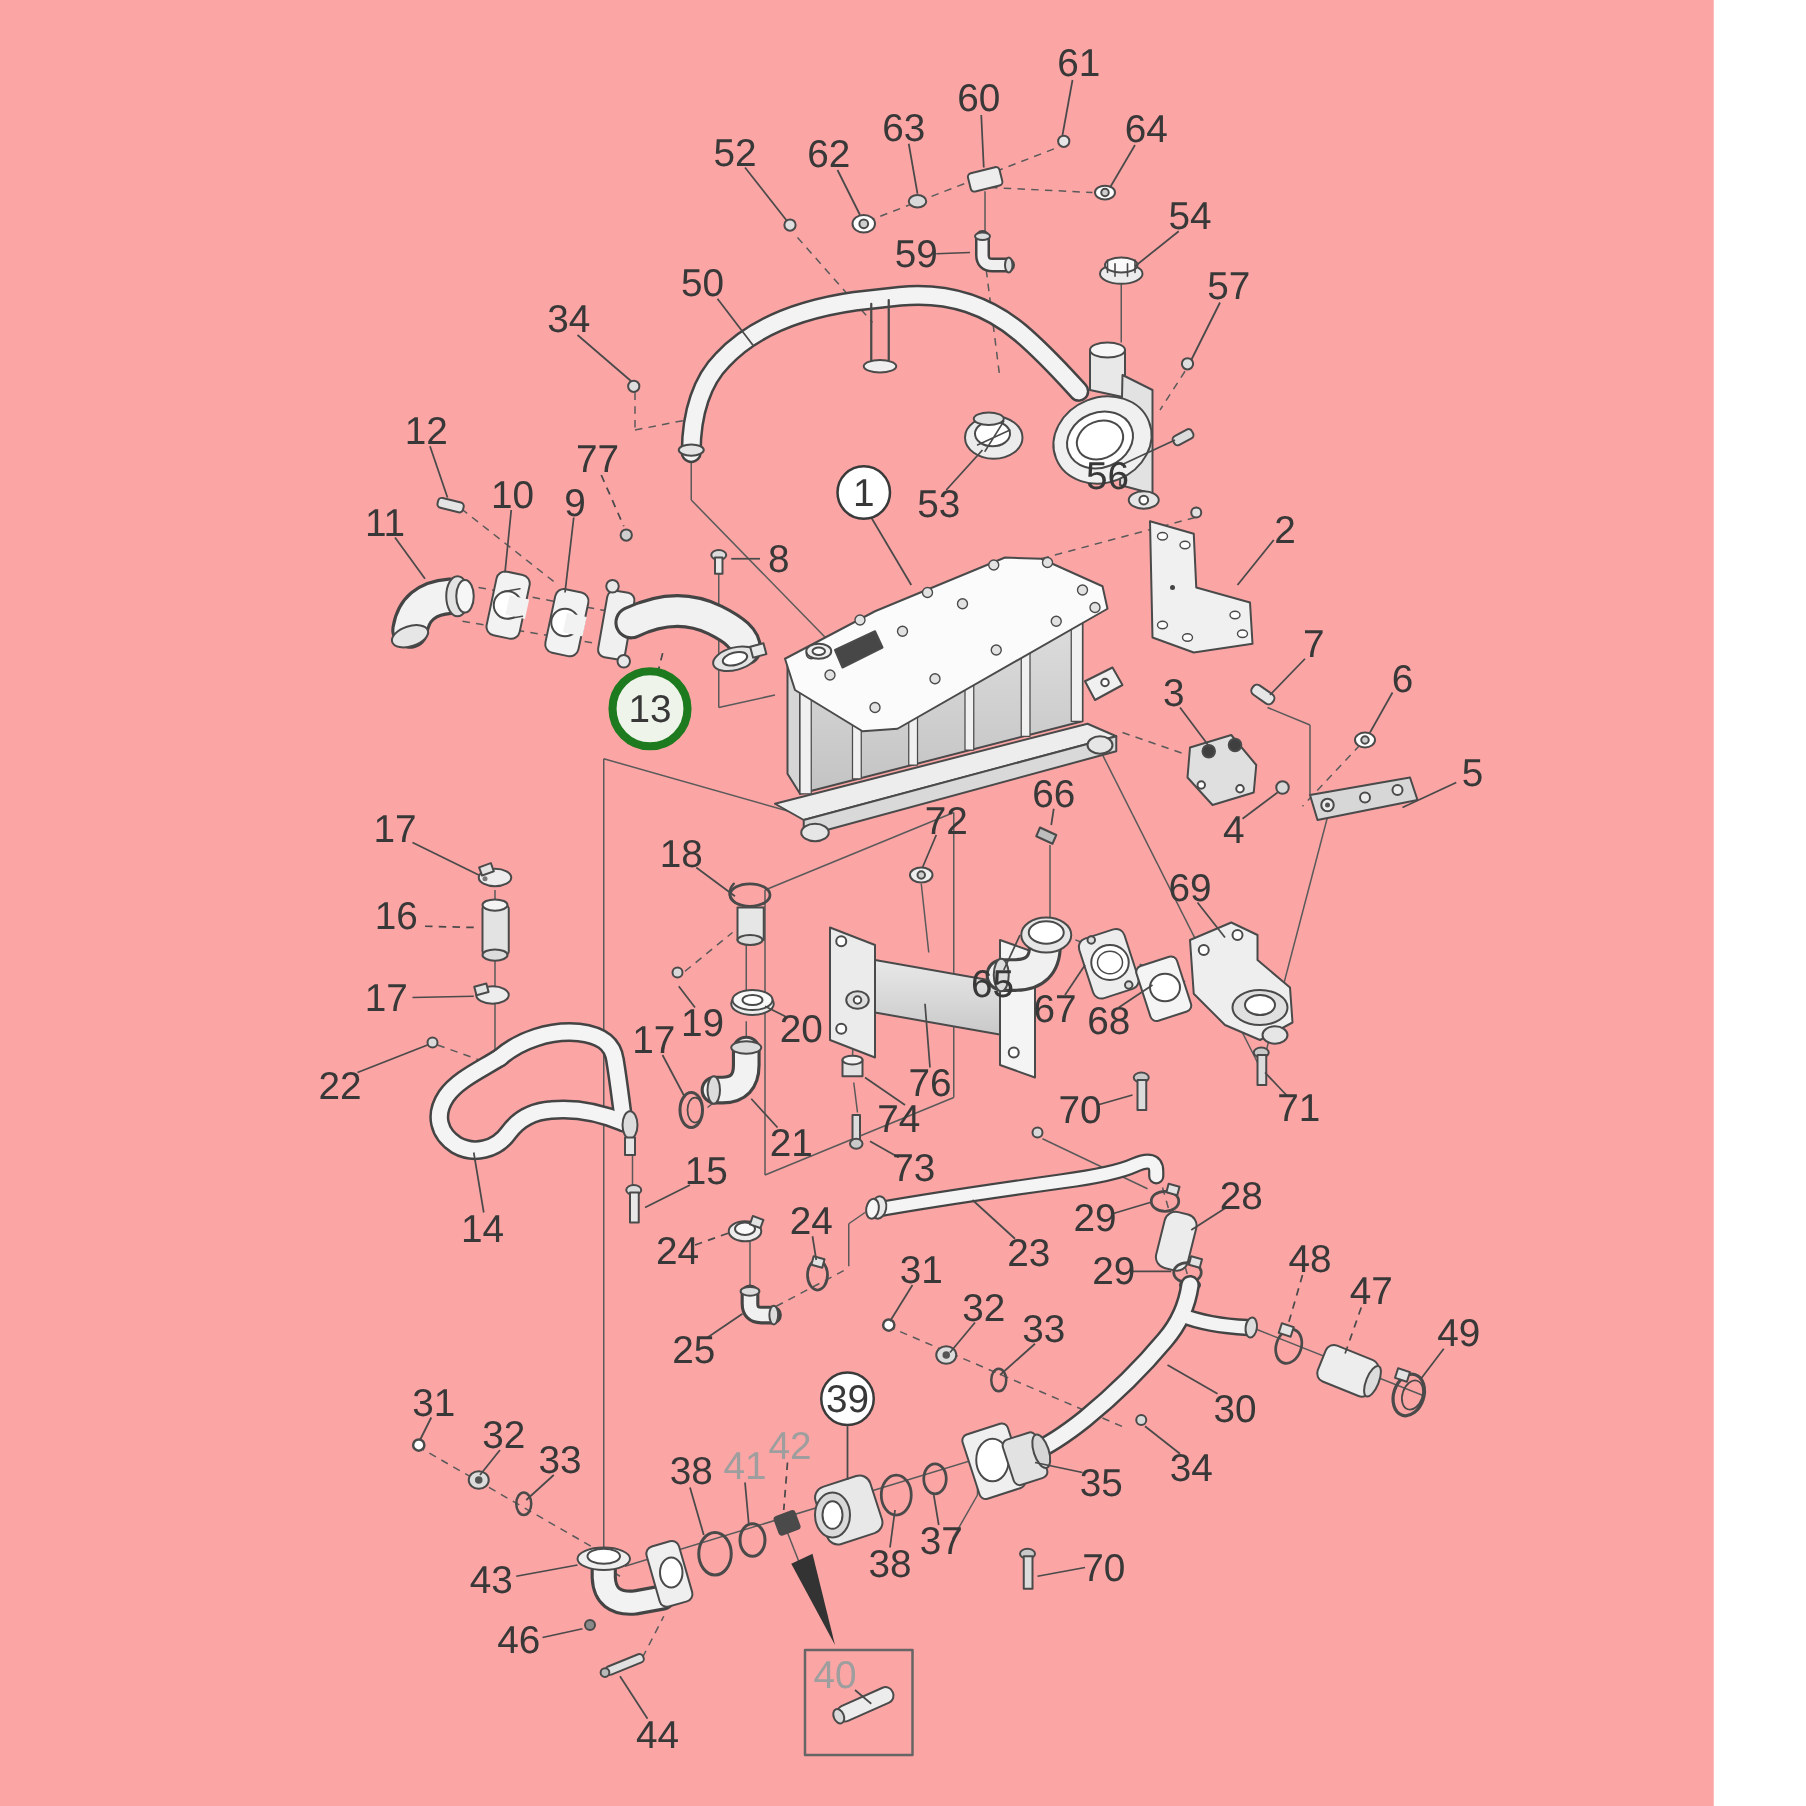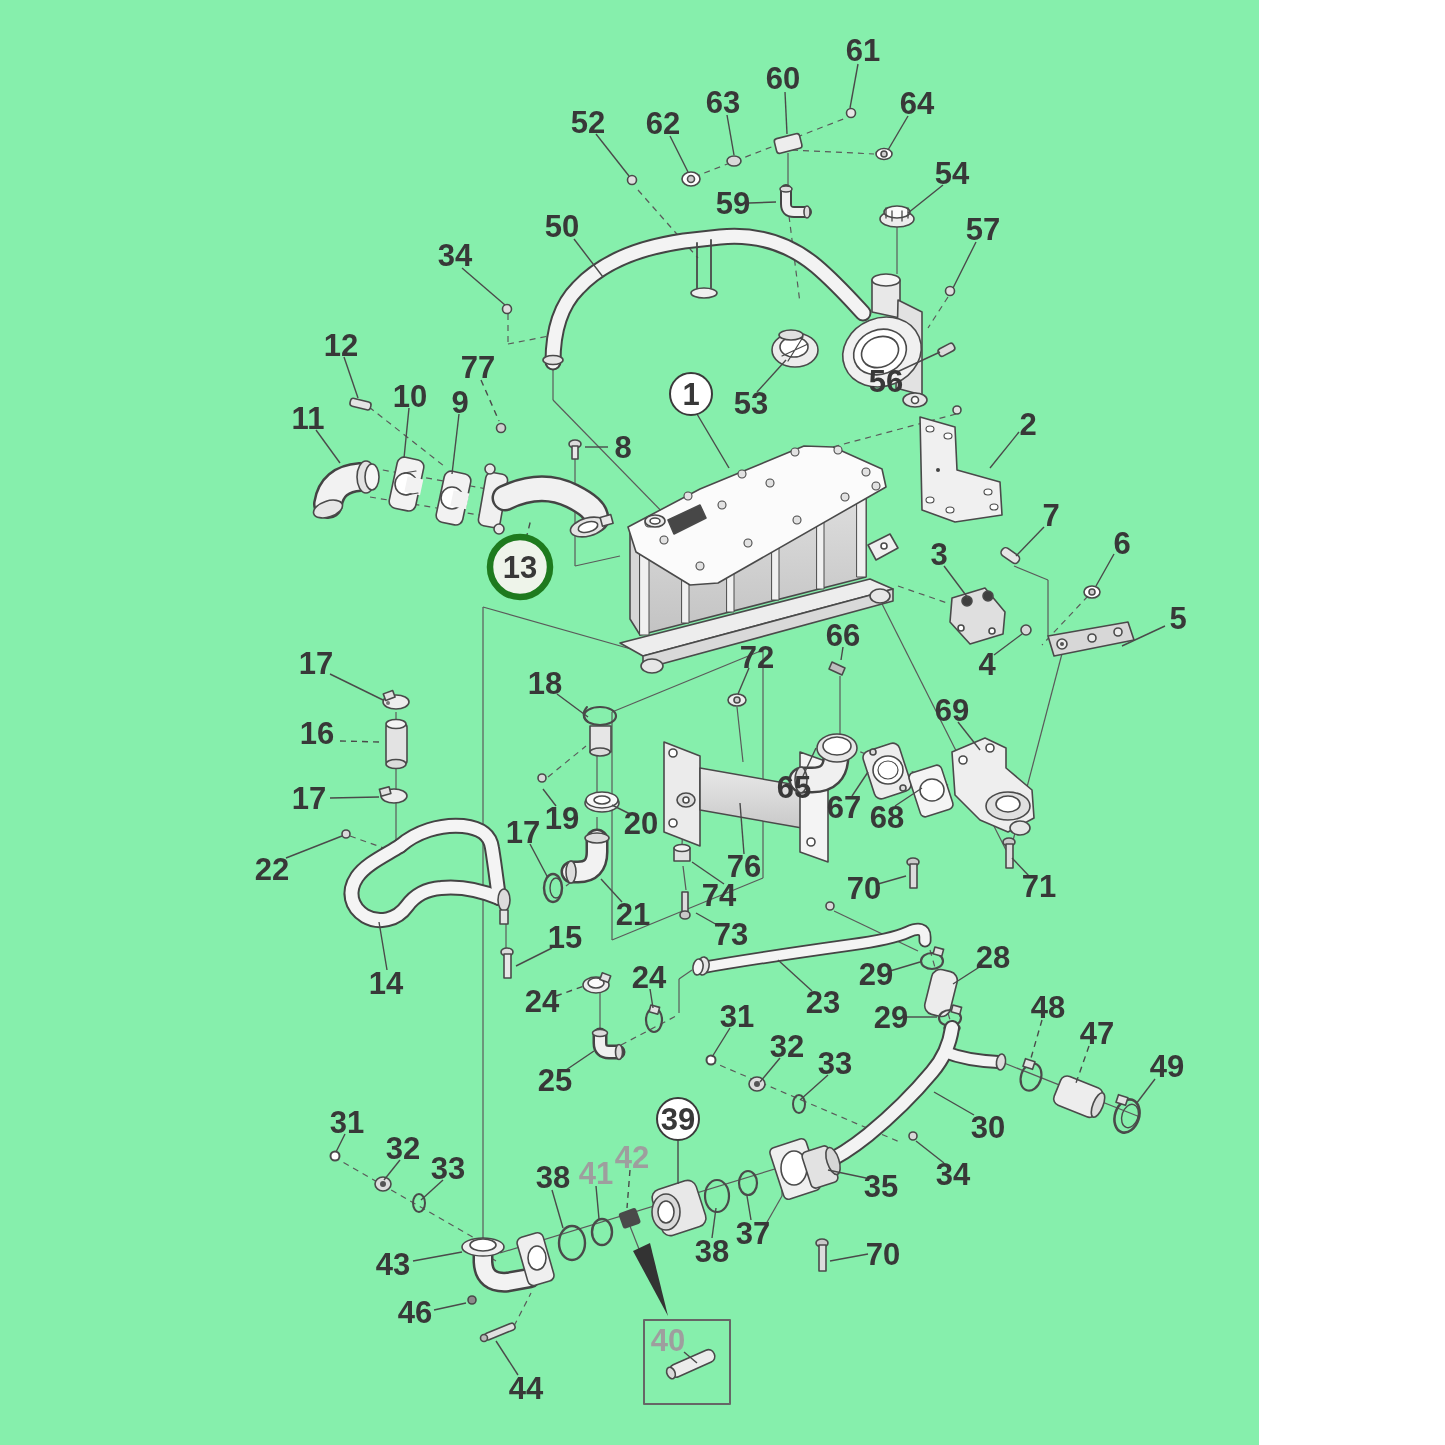--- a/index.html
+++ b/index.html
@@ -1,17 +1,17 @@
 <!DOCTYPE html>
 <html><head>
 <meta charset="utf-8">
 <style>
   html,body{margin:0;padding:0;background:#fff;}
-  .stage{width:1259px;height:1445px;position:relative;background:#86efac;
-         font-family:"Liberation Sans",sans-serif;font-weight:bold;}
+  .stage{width:1371px;height:1445px;position:relative;background:#fca5a5;
+         font-family:"Liberation Sans",sans-serif;}
   svg{display:block}
   .pn{font-family:"Liberation Sans",sans-serif;font-size:31px;fill:#383838;}
   .pn.muted{fill:#9e9e9e;}
 </style>
 </head>
 <body>
 
 <div class="stage">
 <svg width="1445" height="1445" viewBox="0 0 1445 1445">
   <defs>

